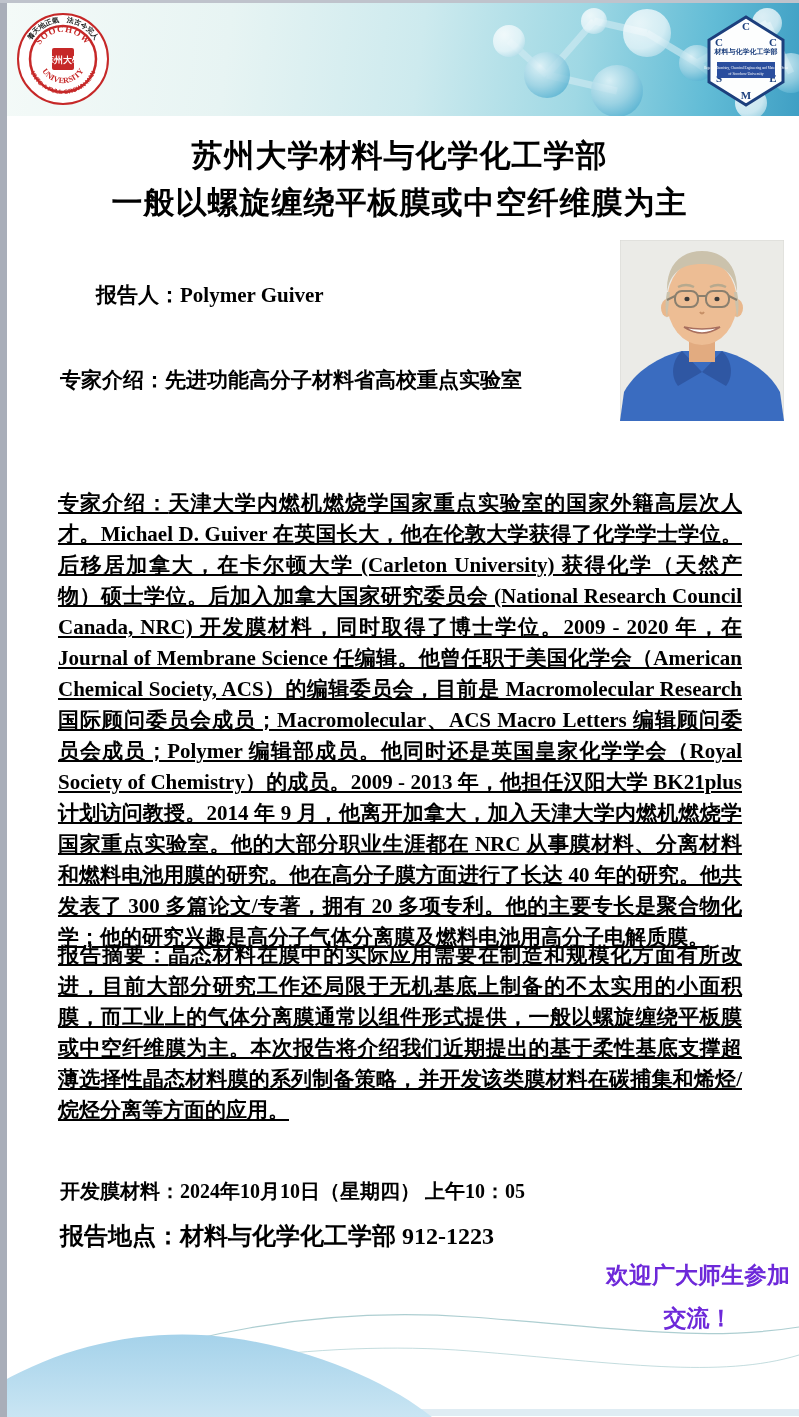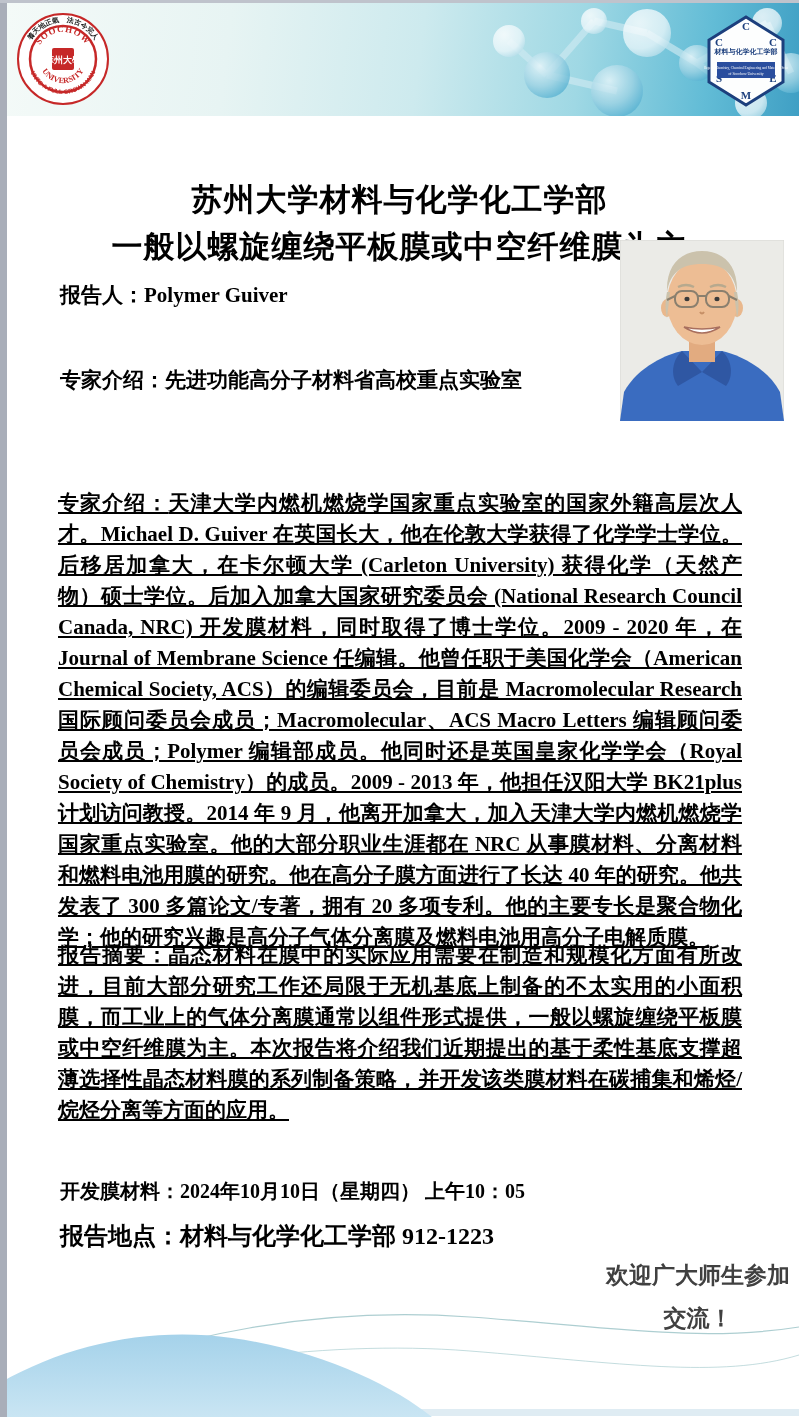--- a/index.html
+++ b/index.html
@@ -18,21 +18,20 @@
   }
   .banner svg.molecules{position:absolute;right:0;top:0;}
   .logo-seal{position:absolute;left:9px;top:9px;}
   .logo-hex{position:absolute;right:11px;top:11px;}
 
   
   .title{
     position:absolute;top:132px;left:0;width:100%;text-align:center;
     font-weight:bold;font-size:31px;line-height:47px;letter-spacing:1px;
     font-family:"Liberation Sans","DejaVu Sans",sans-serif;
-    margin-top:44px;
   }
   
   .row{position:absolute;left:60px;font-size:21px;font-weight:bold;white-space:nowrap;}
   .row.speaker{top:281px;}
   .row.topic{top:366px;font-family:"Liberation Sans","DejaVu Sans",sans-serif;}
   .row .latin{font-family:"Liberation Serif","DejaVu Serif",serif;}
 
   .photo{position:absolute;left:620px;top:240px;width:164px;height:181px;}
 
   
@@ -41,21 +40,21 @@
     font-size:21px;line-height:31px;font-weight:bold;text-decoration:underline;
   }
   .para.bio{top:466px;}
   .para.abstract{top:918px;}
 
   .row.time{top:1178px;font-size:20px;}
   .row.place{top:1220px;font-size:24px;}
 
   .welcome{
     position:absolute;left:596px;top:1254px;width:204px;text-align:center;
-    color:#404040;font-size:23px;line-height:43px;font-weight:bold;z-index:20;
+    color:#6d28d9;font-size:23px;line-height:43px;font-weight:bold;z-index:20;
     font-family:"Liberation Sans","DejaVu Sans",sans-serif;
   }
   .footer-wave{position:absolute;left:0;bottom:0;z-index:5;}
 </style>
 </head>
 <body>
 
 <div class="page">
 
   <div class="banner">
@@ -136,21 +135,21 @@
       <text x="42" y="61" font-size="3.8" fill="#ffffff" text-anchor="middle">of Soochow University</text>
     </svg>
   </div>
 
   <div class="title">
     <div>苏州大学材料与化学化工学部</div>
     <div>一般以螺旋缠绕平板膜或中空纤维膜为主</div>
   </div>
 
   <div class="row speaker">
-    <span style="font-family:Liberation Serif, serif;">报告人：</span><span class="latin">Polymer Guiver</span>
+    <span style="font-family:Liberation Serif, serif;margin-left:36px;">报告人：</span><span class="latin">Polymer Guiver</span>
   </div>
   <div class="row topic">
     <span>专家介绍：</span><span>先进功能高分子材料省高校重点实验室</span>
   </div>
 
   <svg class="photo" width="164" height="181" viewBox="0 0 164 181">
     <rect x="0" y="0" width="164" height="181" fill="#ebebe7" stroke="#d8d8d4"></rect>
     <path d="M0,181 L4,152 C18,126 48,114 62,111 L102,111 C116,114 146,126 160,152 L164,181 Z" fill="#3a6cc0"></path>
     <path d="M62,111 L82,132 L58,146 C50,136 52,120 62,111 Z" fill="#2f57a3"></path>
     <path d="M102,111 L82,132 L106,146 C114,136 112,120 102,111 Z" fill="#2f57a3"></path>

